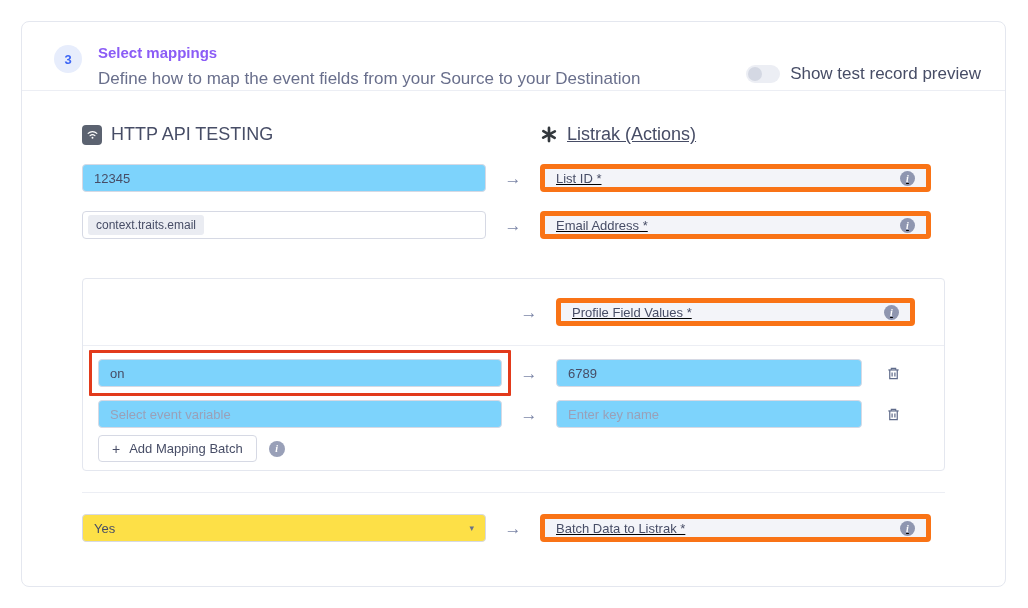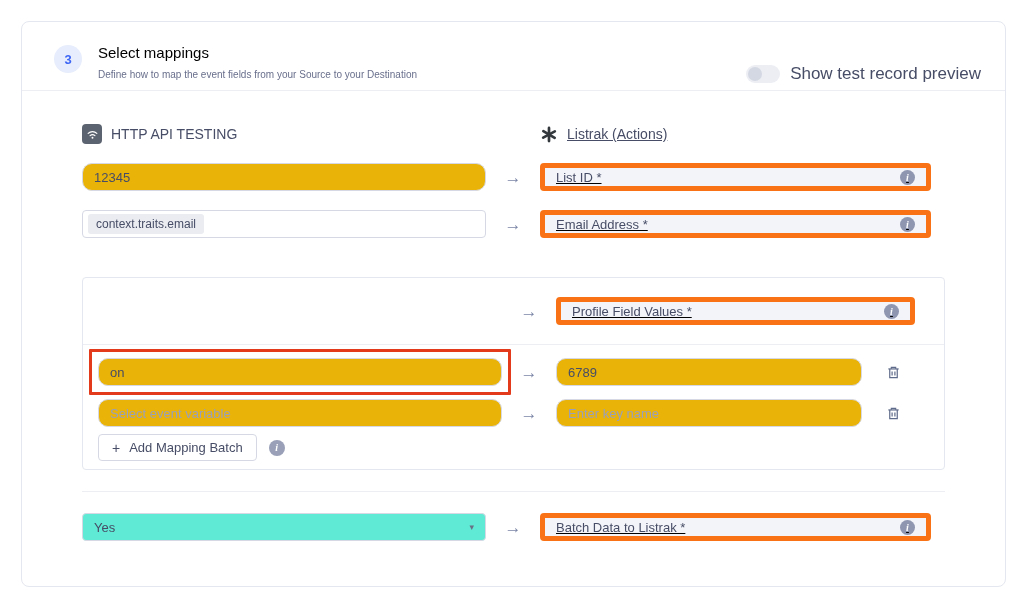--- a/index.html
+++ b/index.html
@@ -13,70 +13,70 @@
   
   .card-header {
     display: flex; align-items: flex-start; padding: 17px 24px 0 17px; height: 69px;
     border-bottom: 1px solid #ECEEF4; position: relative;
   }
   .step-badge {
     width: 28px; height: 28px; border-radius: 50%; background: #E7EDFC; color: #3D66F5;
     font-size: 13px; font-weight: bold; display: flex; align-items: center; justify-content: center;
     margin: 6px 16px 0 15px; flex: 0 0 auto;
   }
-  .header-text h2 { font-size: 15px; font-weight: normal; color: #000000; padding-top: 5px; }
-  .header-text p  { font-size: 10px; color: #696F8C; margin-top: 8px; }
+  .header-text h2 { font-size: 15px; font-weight: bold; color: #8b5cf6; padding-top: 5px; }
+  .header-text p  { font-size: 17px; color: #696F8C; margin-top: 8px; }
   .toggle-wrap { position: absolute; right: 24px; top: 42px; display: flex; align-items: center; gap: 10px; }
   .toggle { width: 34px; height: 18px; border-radius: 9px; background: #ECEEF4; position: relative; display: inline-block; cursor: pointer; }
   .toggle .knob { position: absolute; left: 2px; top: 2px; width: 14px; height: 14px; border-radius: 50%; background: #D4D8E3; }
   .toggle-label { font-size: 17px; color: #474D66; }
 
   
   .card-body { padding: 33px 60px 0 60px; }
 
   .row { display: flex; align-items: center; }
   .left-col  { width: 404px; flex: 0 0 auto; }
   .arrow-col { width: 54px; flex: 0 0 auto; display: flex; align-items: center; justify-content: center; }
   .right-col { flex: 1 1 auto; display: flex; align-items: center; text-decoration: underline; }
 
   .arrow { color: #7A84A6; font-size: 17px; line-height: 1; user-select: none; }
 
   
   .col-headers { margin-bottom: 19px; }
-  .src-header, .dest-header { display: flex; align-items: center; gap: 9px; font-size: 14px; color: #474D66; }
+  .src-header, .dest-header { display: flex; align-items: center; gap: 9px; font-size: 18px; color: #474D66; }
   .src-icon {
     width: 20px; height: 20px; border-radius: 4px; background: #5B6270;
     display: flex; align-items: center; justify-content: center; flex: 0 0 auto;
   }
   .dest-icon { width: 18px; height: 18px; display: flex; align-items: center; justify-content: center; flex: 0 0 auto; }
 
   
   .text-input {
-    width: 100%; height: 28px; border: 1px solid #D6D9E4; border-radius: 10px; background: #eab308;
+    width: 100%; height: 28px; border: 1px solid #D6D9E4; border-radius: 4px; background: #7dd3fc;
     font-family: "Liberation Sans", sans-serif; font-size: 13px; color: #474D66; padding: 0 11px; outline: none;
   }
   .text-input::placeholder { color: #9AA0B8; }
   .chip-input {
     width: 100%; height: 28px; border: 1px solid #D6D9E4; border-radius: 4px; background: #fff;
     display: flex; align-items: center; padding: 0 5px;
   }
   .chip { background: #EAECF2; color: #474D66; font-size: 12px; border-radius: 3px; padding: 3px 8px; }
   .readonly-field {
     height: 28px; border: 5px solid #f97316; border-radius: 4px; background: #F3F4F9;
     display: flex; align-items: center; font-size: 13px; color: #474D66; padding: 0 11px;
     flex: 1 1 auto; margin-right: 14px; cursor: pointer;
   }
   .readonly-field .spacer { flex: 1; }
   .info-icon {
     width: 15px; height: 15px; border-radius: 50%; background: #8F96B0; color: #fff;
     font-size: 10px; font-weight: bold; display: flex; align-items: center; justify-content: center;
     flex: 0 0 auto; font-family: "Liberation Serif", serif; font-style: italic;
   }
   .select-field {
-    width: 100%; height: 28px; border: 1px solid #D6D9E4; border-radius: 4px; background: #5eead4;
+    width: 100%; height: 28px; border: 1px solid #D6D9E4; border-radius: 4px; background: #fde047;
     display: flex; align-items: center; font-size: 13px; color: #474D66; padding: 0 11px; cursor: pointer;
   }
   .select-field .spacer { flex: 1; }
   .caret { color: #6A7186; font-size: 9px; line-height: 1; }
 
   .mapping-row { margin-bottom: 19px; }
 
   
   .group-box { border: 1px solid #E4E7EF; border-radius: 4px; margin-top: 39px; padding: 19px 15px 8px 15px; }
   .group-header-row { margin: 0 -0px; }

